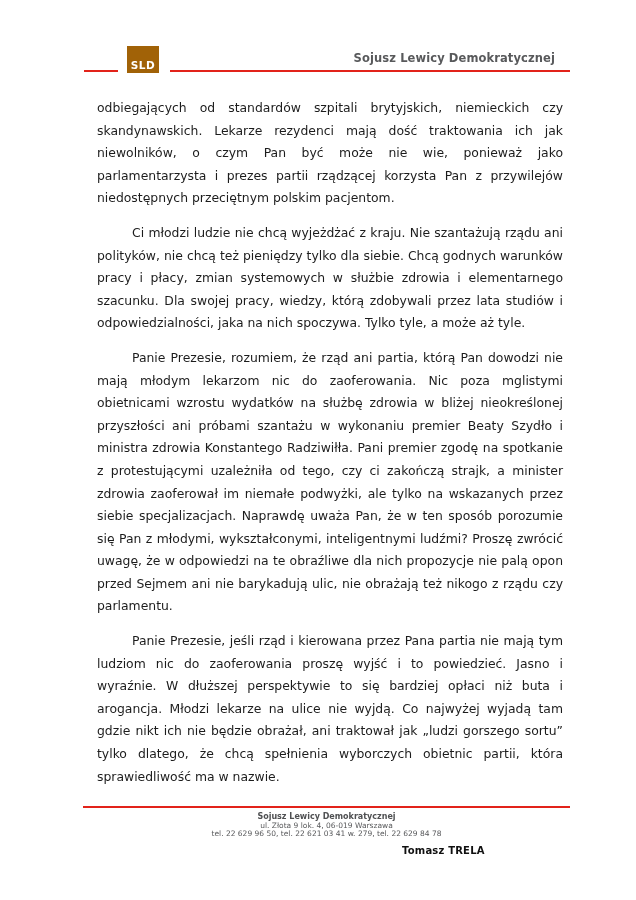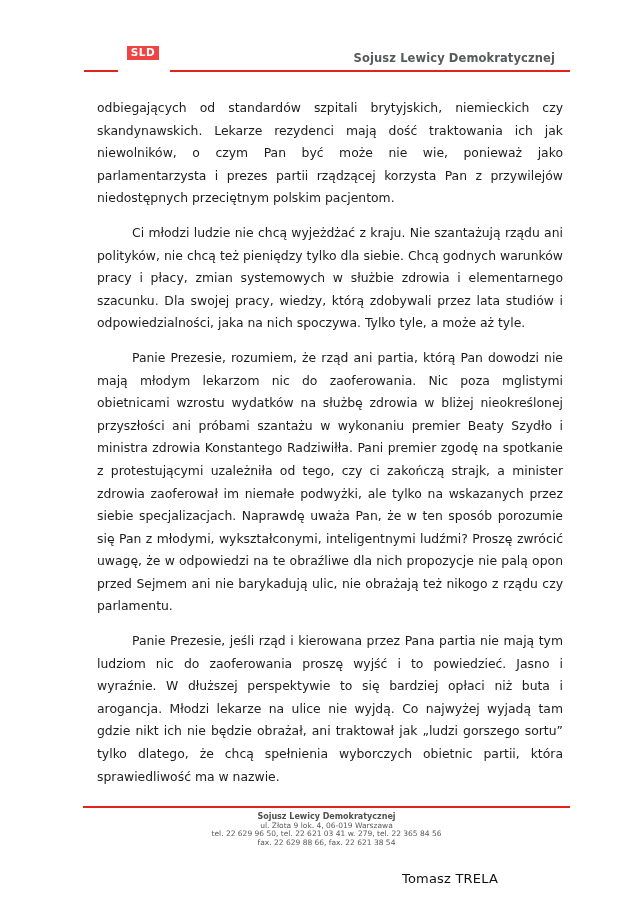--- a/index.html
+++ b/index.html
@@ -12,21 +12,21 @@
   }
   .page { position:absolute; inset:0; background:#ffffff; }
 
   
   .hdr-dash {
     position:absolute; left:84px; top:70px;
     width:34px; height:2px; background:#e2231a;
   }
   .hdr-logo {
     position:absolute; left:127px; top:46px;
-    width:32px; height:14px; background:#ef4444;
+    width:32px; height:27px; background:#a16207;
     display:flex; align-items:flex-end; justify-content:center;
   }
   .hdr-logo span {
     color:#ffffff; font-weight:bold; font-size:10.5px;
     letter-spacing:0.5px; line-height:1; padding-bottom:3px;
   }
   .hdr-rule {
     position:absolute; left:170px; top:70px;
     width:400px; height:2px; background:#e2231a;
   }
@@ -40,22 +40,22 @@
   
   .body-text {
     position:absolute; left:85px; top:85px; width:490px;
     font-size:12.4px; line-height:22.6px;
     text-align:justify; color:#1c1c1c;
   }
   .body-text p { margin:12px; }
   .body-text p.ind { text-indent:35px; }
 
   .signature {
-    margin-top:80px; padding-left:317px;
-    font-weight:normal; font-size:13px; color:#101010;
+    margin-top:52px; padding-left:317px;
+    font-weight:bold; font-size:10px; color:#101010;
     letter-spacing:0.2px; white-space:nowrap;
   }
 
   
   .footer {
     position:absolute; left:83px; top:806px; width:487px;
     text-align:center; color:#58595b;
   }
   .footer-rule { height:2px; background:#e2231a; margin-bottom:4px; }
   .f-name { font-size:8px; font-weight:bold; line-height:9.5px; color:#4f5052; }
@@ -80,17 +80,16 @@
     <p class="ind">Ci młodzi ludzie nie chcą wyjeżdżać z kraju. Nie szantażują rządu ani polityków, nie chcą też pieniędzy tylko dla siebie. Chcą godnych warunków pracy i płacy, zmian systemowych w służbie zdrowia i elementarnego szacunku. Dla swojej pracy, wiedzy, którą zdobywali przez lata studiów i odpowiedzialności, jaka na nich spoczywa. Tylko tyle, a może aż tyle.</p>
     <p class="ind">Panie Prezesie, rozumiem, że rząd ani partia, którą Pan dowodzi nie mają młodym lekarzom nic do zaoferowania. Nic poza mglistymi obietnicami wzrostu wydatków na służbę zdrowia w bliżej nieokreślonej przyszłości ani próbami szantażu w wykonaniu premier Beaty Szydło i ministra zdrowia Konstantego Radziwiłła. Pani premier zgodę na spotkanie z protestującymi uzależniła od tego, czy ci zakończą strajk, a minister zdrowia zaoferował im niemałe podwyżki, ale tylko na wskazanych przez siebie specjalizacjach. Naprawdę uważa Pan, że w ten sposób porozumie się Pan z młodymi, wykształconymi, inteligentnymi ludźmi? Proszę zwrócić uwagę, że w odpowiedzi na te obraźliwe dla nich propozycje nie palą opon przed Sejmem ani nie barykadują ulic, nie obrażają też nikogo z rządu czy parlamentu.</p>
     <p class="ind">Panie Prezesie, jeśli rząd i kierowana przez Pana partia nie mają tym ludziom nic do zaoferowania proszę wyjść i to powiedzieć. Jasno i wyraźnie. W dłuższej perspektywie to się bardziej opłaci niż buta i arogancja. Młodzi lekarze na ulice nie wyjdą. Co najwyżej wyjadą tam gdzie nikt ich nie będzie obrażał, ani traktował jak „ludzi gorszego sortu” tylko dlatego, że chcą spełnienia wyborczych obietnic partii, która sprawiedliwość ma w nazwie.</p>
     <div class="signature">Tomasz TRELA</div>
   </div>
 
   <div class="footer">
     <div class="footer-rule"></div>
     <div class="f-name">Sojusz Lewicy Demokratycznej</div>
     <div class="f-line">ul. Złota 9 lok. 4, 06-019 Warszawa</div>
-    <div class="f-line">tel. 22 629 96 50, tel. 22 621 03 41 w. 279, tel. 22 365 84 56</div>
-    <div class="f-line">fax. 22 629 88 66, fax. 22 621 38 54</div>
+    <div class="f-line">tel. 22 629 96 50, tel. 22 621 03 41 w. 279, tel. 22 629 84 78</div>
   </div>
 
 </div>
 
 </body></html>

